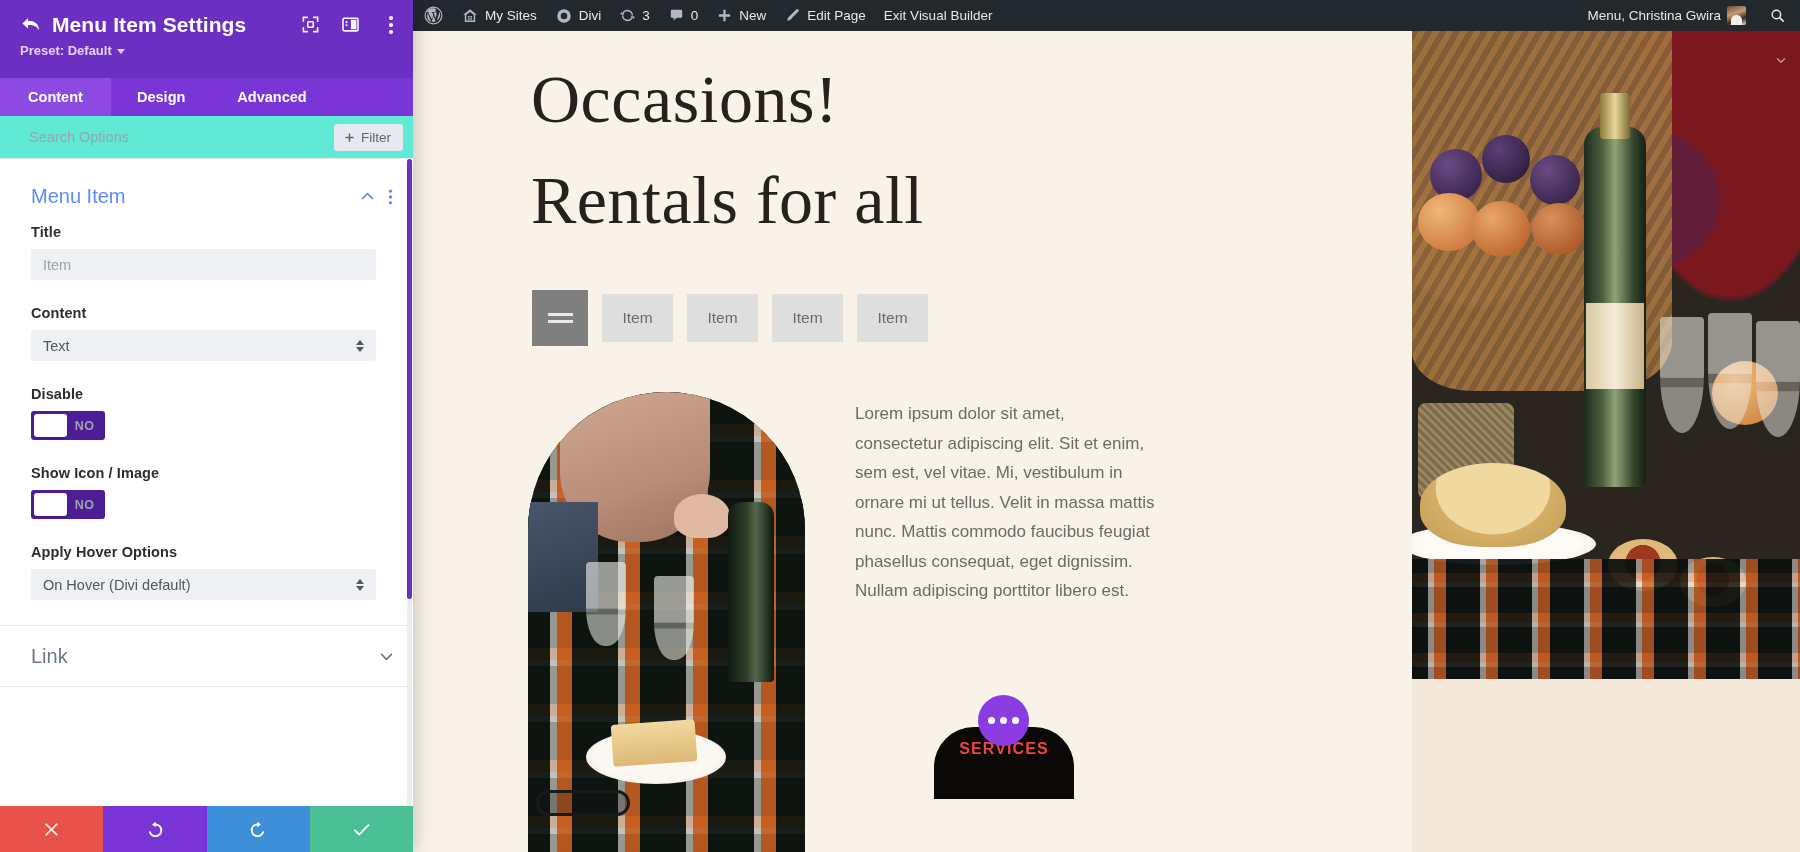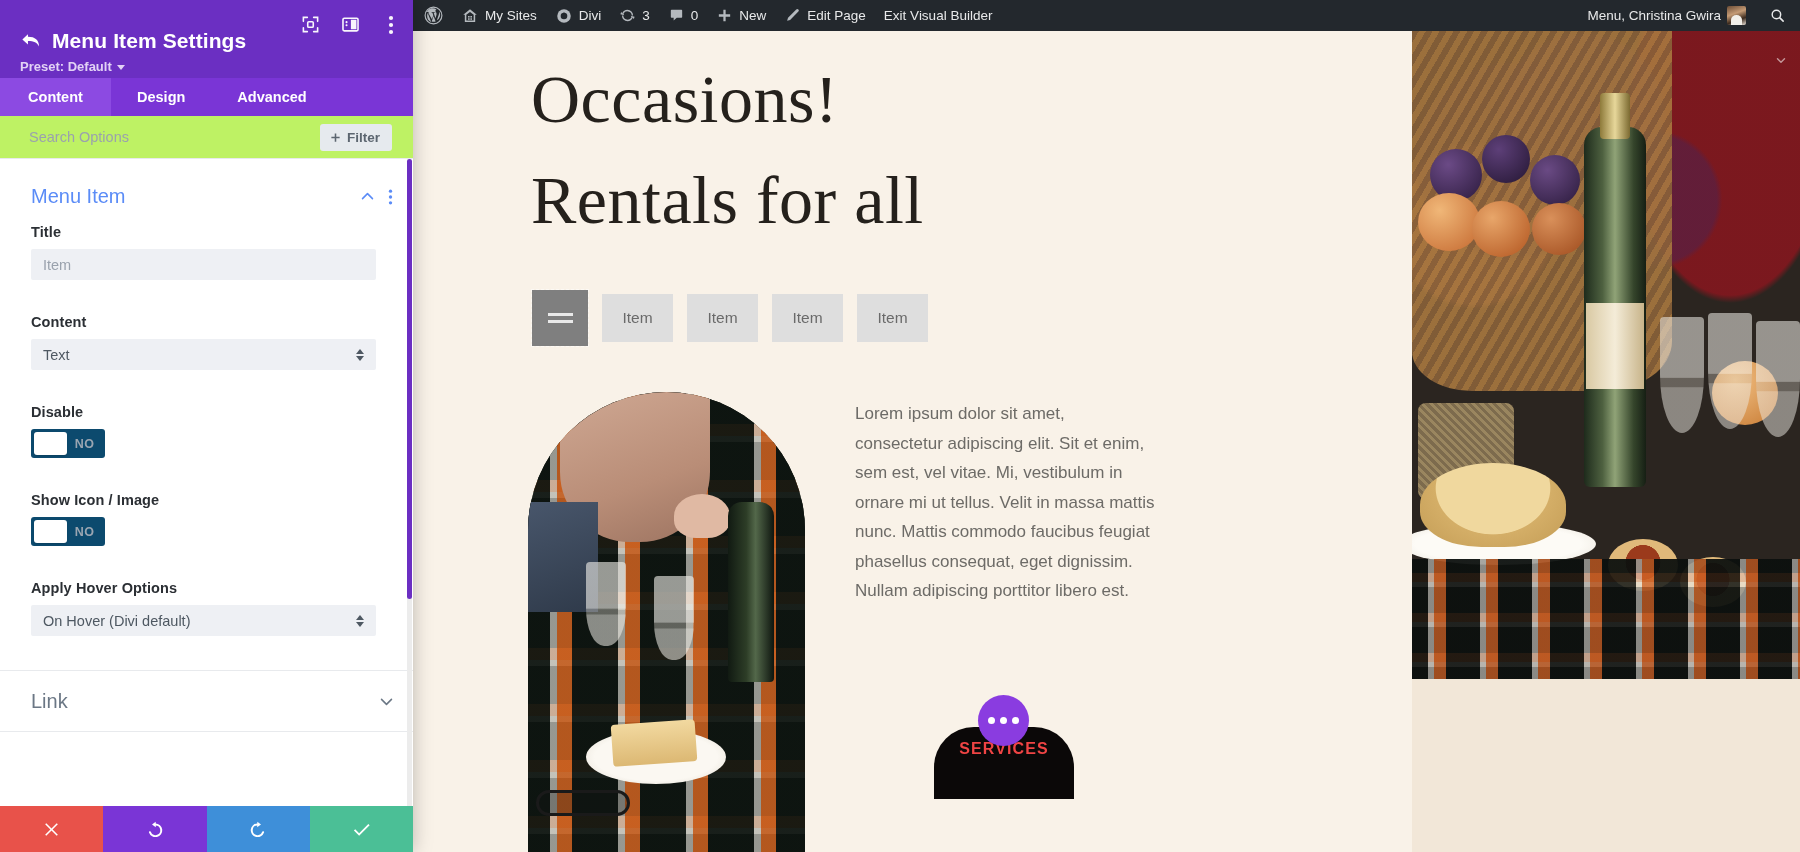--- a/index.html
+++ b/index.html
@@ -15,21 +15,21 @@
     position: absolute; left: 0; top: 0;
     width: 413px; height: 852px;
     background: #fff;
     display: flex; flex-direction: column;
     box-shadow: 0 0 18px rgba(0,0,0,.25);
     z-index: 40;
   }
   .sp-header {
     background: #6c2eb9;
     background: #6b2fc2;
-    padding: 29px 16px 10px 18px;
+    padding: 13px 16px 10px 18px;
     position: relative;
     height: 78px;
     flex: 0 0 78px;
   }
   .sp-title-row { display: flex; align-items: center; }
   .sp-back {
     width: 26px; height: 24px; flex: 0 0 26px;
     display: flex; align-items: center; justify-content: center;
     margin-right: 8px; cursor: pointer;
   }
@@ -58,45 +58,45 @@
     background: #7a35d6;
   }
   .sp-tab {
     flex: 0 0 auto; padding: 0 26px;
     display: flex; align-items: center; justify-content: center;
     color: #fff; font-size: 14.5px; font-weight: bold; cursor: pointer;
   }
   .sp-tab:first-child { width: 111px; padding: 0; }
   .sp-tab.active { background: #8c4ae2; }
   .sp-search {
-    height: 43px; flex: 0 0 43px; background: #bef264;
+    height: 43px; flex: 0 0 43px; background: #5eead4;
     border-bottom: 1px solid #e8eaed;
-    display: flex; align-items: center; padding: 0 21px 0 29px;
+    display: flex; align-items: center; padding: 0 10px 0 29px;
     position: relative;
   }
   .sp-search-input {
     flex: 1; border: 0; outline: 0; background: transparent;
     font-family: "Liberation Sans", sans-serif;
     font-size: 14.5px; color: #6b7280;
   }
   .sp-search-input::placeholder { color: #9aa2ad; }
   .sp-filter {
-    background: #e6eaee; color: #5c6670; font-size: 13.5px; font-weight: bold;
+    background: #e6eaee; color: #5c6670; font-size: 13.5px; font-weight: normal;
     border-radius: 3px; padding: 6px 12px 6px 10px; cursor: pointer;
     display: flex; align-items: center; gap: 6px;
   }
   .sp-body { flex: 1; overflow: hidden; position: relative; background:#fff;}
   .sp-scroll { position: absolute; inset: 0; overflow: hidden; }
   .sp-group-head {
     display: flex; align-items: center; padding: 26px 14px 0 31px;
   }
   .sp-group-title { color: #5b8cf7; font-size: 20px; flex: 1; }
   .sp-group-ico { color: #5b8cf7; cursor: pointer; padding: 0 6px; display:flex; align-items:center;}
   .sp-fields { padding: 16px 31px 0 31px; }
-  .fld { margin-bottom: 34px; }
+  .fld { margin-bottom: 25px; }
   .fld-label {
     font-size: 14.5px; color: #2b2f34; font-weight: bold;
     margin-bottom: 9px; letter-spacing: .1px;
   }
   .fld-input {
     width: 345px; height: 31px; background: #eef0f4; border: 0; outline: 0;
     border-radius: 2px; padding: 0 12px;
     font-family: "Liberation Sans", sans-serif;
     font-size: 14.5px; color: #4e5862;
   }
@@ -106,21 +106,21 @@
     display: flex; align-items: center; padding: 0 12px;
     font-size: 14.5px; color: #4e5862; position: relative; cursor: pointer;
   }
   .sel-arrows {
     position: absolute; right: 12px; top: 50%; transform: translateY(-50%);
     display: flex; flex-direction: column; gap: 2px;
   }
   .ar-up { width:0;height:0;border-left:4px solid transparent;border-right:4px solid transparent;border-bottom:5px solid #4e5862;}
   .ar-dn { width:0;height:0;border-left:4px solid transparent;border-right:4px solid transparent;border-top:5px solid #4e5862;}
   .toggle-wrap {
-    width: 74px; height: 29px; background: #0c4a6e; border-radius: 3px;
+    width: 74px; height: 29px; background: #4c1d95; border-radius: 3px;
     display: flex; align-items: center; padding: 3px; cursor: pointer;
   }
   .toggle-knob {
     width: 33px; height: 23px; background: #fff; border-radius: 3px;
     box-shadow: 0 1px 2px rgba(0,0,0,.14);
   }
   .toggle-label {
     flex: 1; text-align: center; font-size: 12.5px; font-weight: bold;
     color: #9aa5b1; letter-spacing: .5px;
   }

